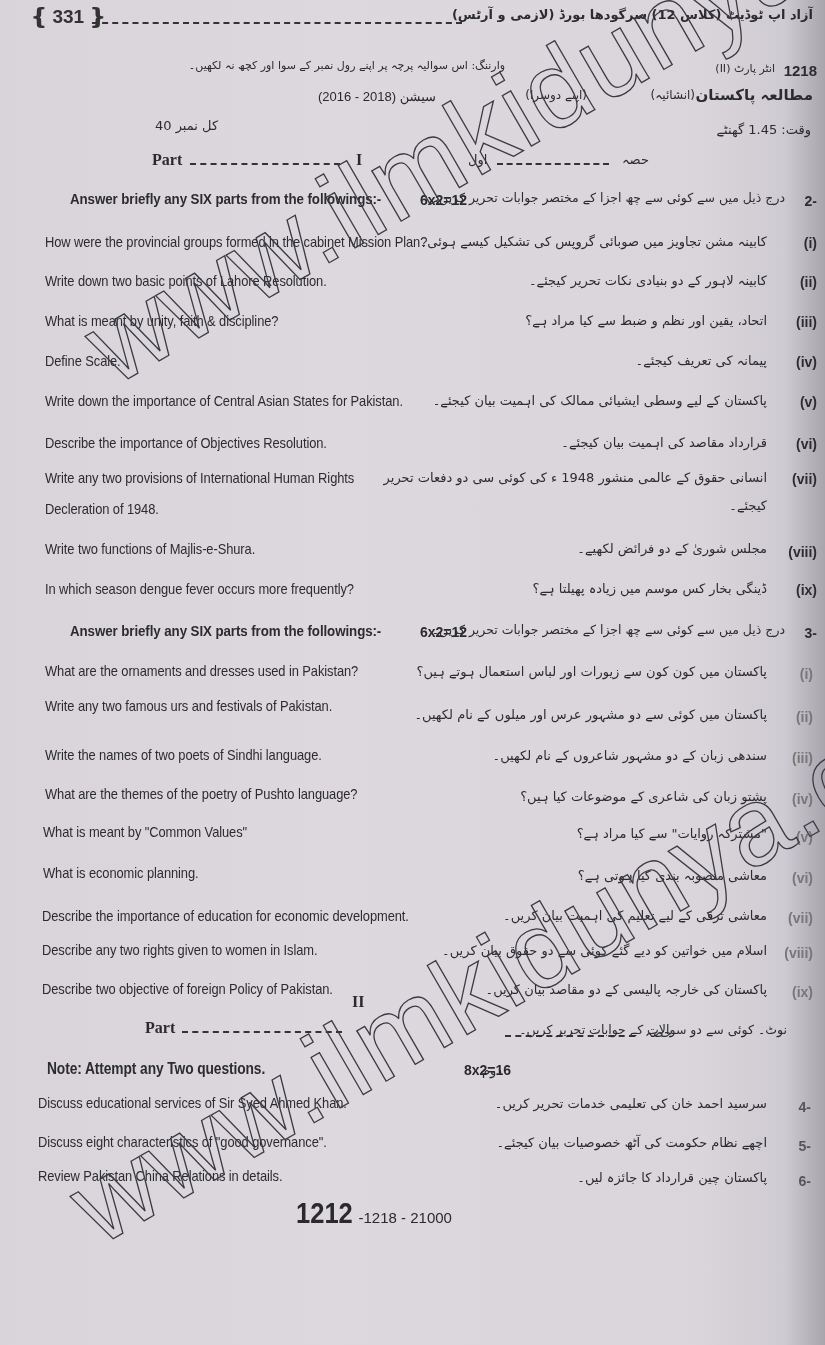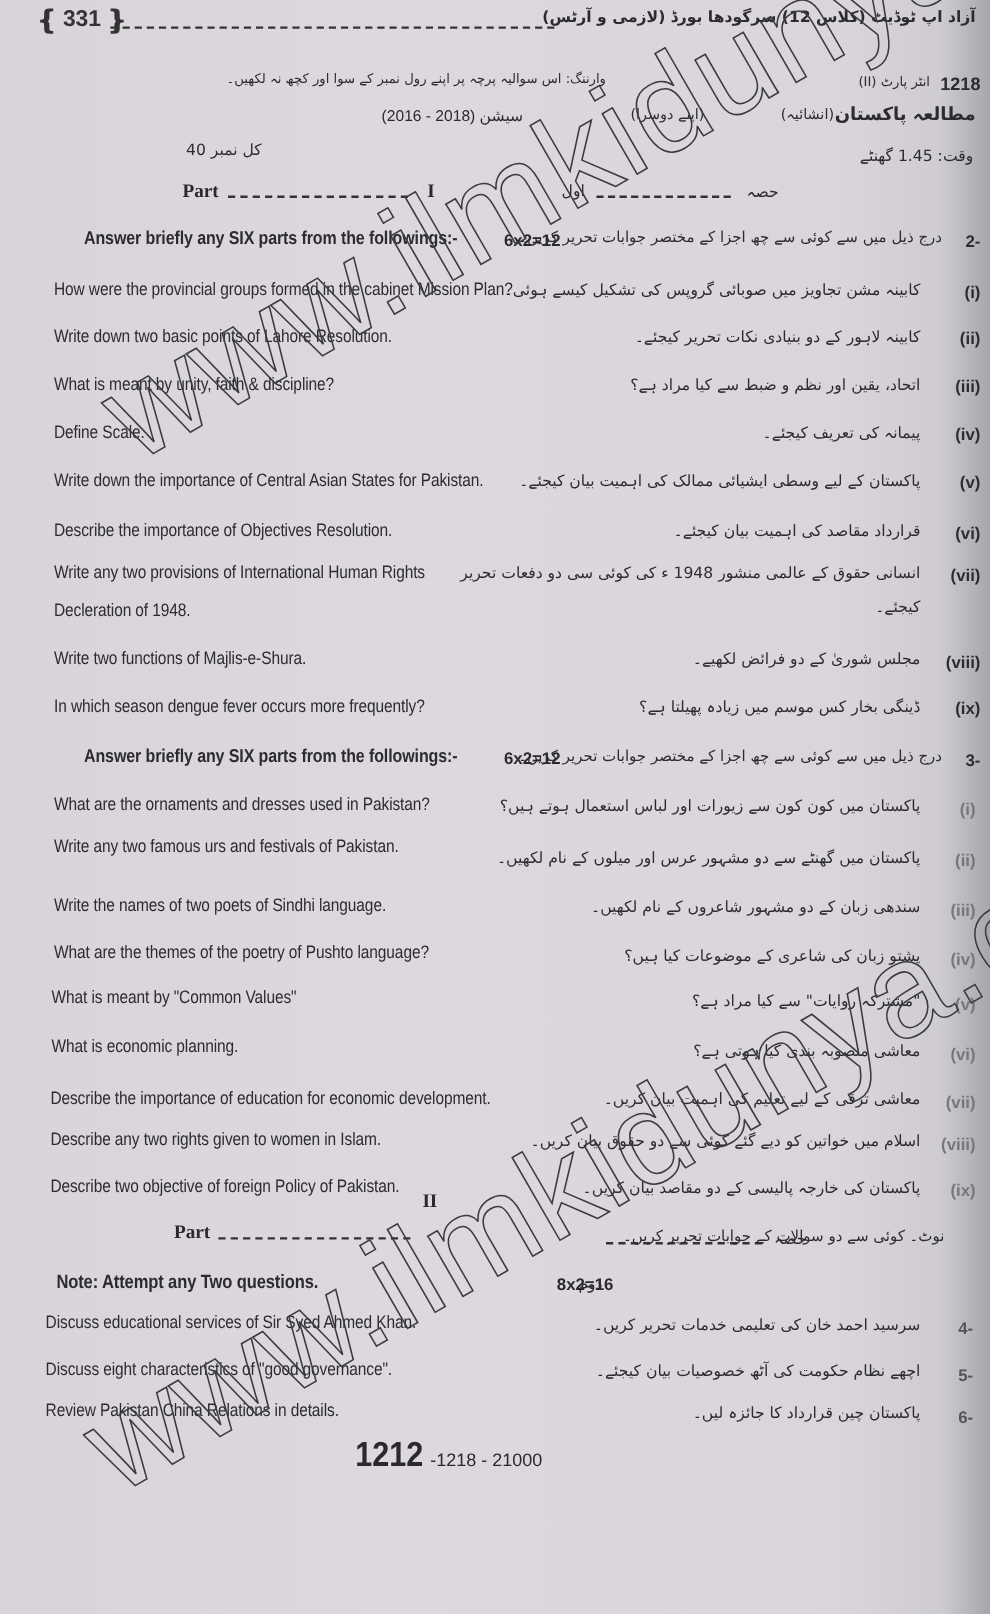--- a/index.html
+++ b/index.html
@@ -116,21 +116,21 @@
 <div class="abs num" style="right:8px; top:625px;">3-</div>
 
 <div>
   <div>
     <div class="abs en" style="left:45px; top:662px;">What are the ornaments and dresses used in Pakistan?</div>
     <div class="abs ur" style="right:58px; top:664px;">پاکستان میں کون کون سے زیورات اور لباس استعمال ہوتے ہیں؟</div>
     <div class="abs num" style="right:12px; top:666px; color:#777;">(i)</div>
   </div>
   <div>
     <div class="abs en" style="left:45px; top:697px;">Write any two famous urs and festivals of Pakistan.</div>
-    <div class="abs ur" style="right:58px; top:707px;">پاکستان میں گھنٹے سے دو مشہور عرس اور میلوں کے نام لکھیں۔</div>
+    <div class="abs ur" style="right:58px; top:707px;">پاکستان میں کوئی سے دو مشہور عرس اور میلوں کے نام لکھیں۔</div>
     <div class="abs num" style="right:12px; top:709px; color:#777;">(ii)</div>
   </div>
   <div>
     <div class="abs en" style="left:45px; top:746px;">Write the names of two poets of Sindhi language.</div>
     <div class="abs ur" style="right:58px; top:748px;">سندھی زبان کے دو مشہور شاعروں کے نام لکھیں۔</div>
     <div class="abs num" style="right:12px; top:750px; color:#777;">(iii)</div>
   </div>
   <div>
     <div class="abs en" style="left:45px; top:785px;">What are the themes of the poetry of Pushto language?</div>
     <div class="abs ur" style="right:58px; top:789px;">پشتو زبان کی شاعری کے موضوعات کیا ہیں؟</div>

